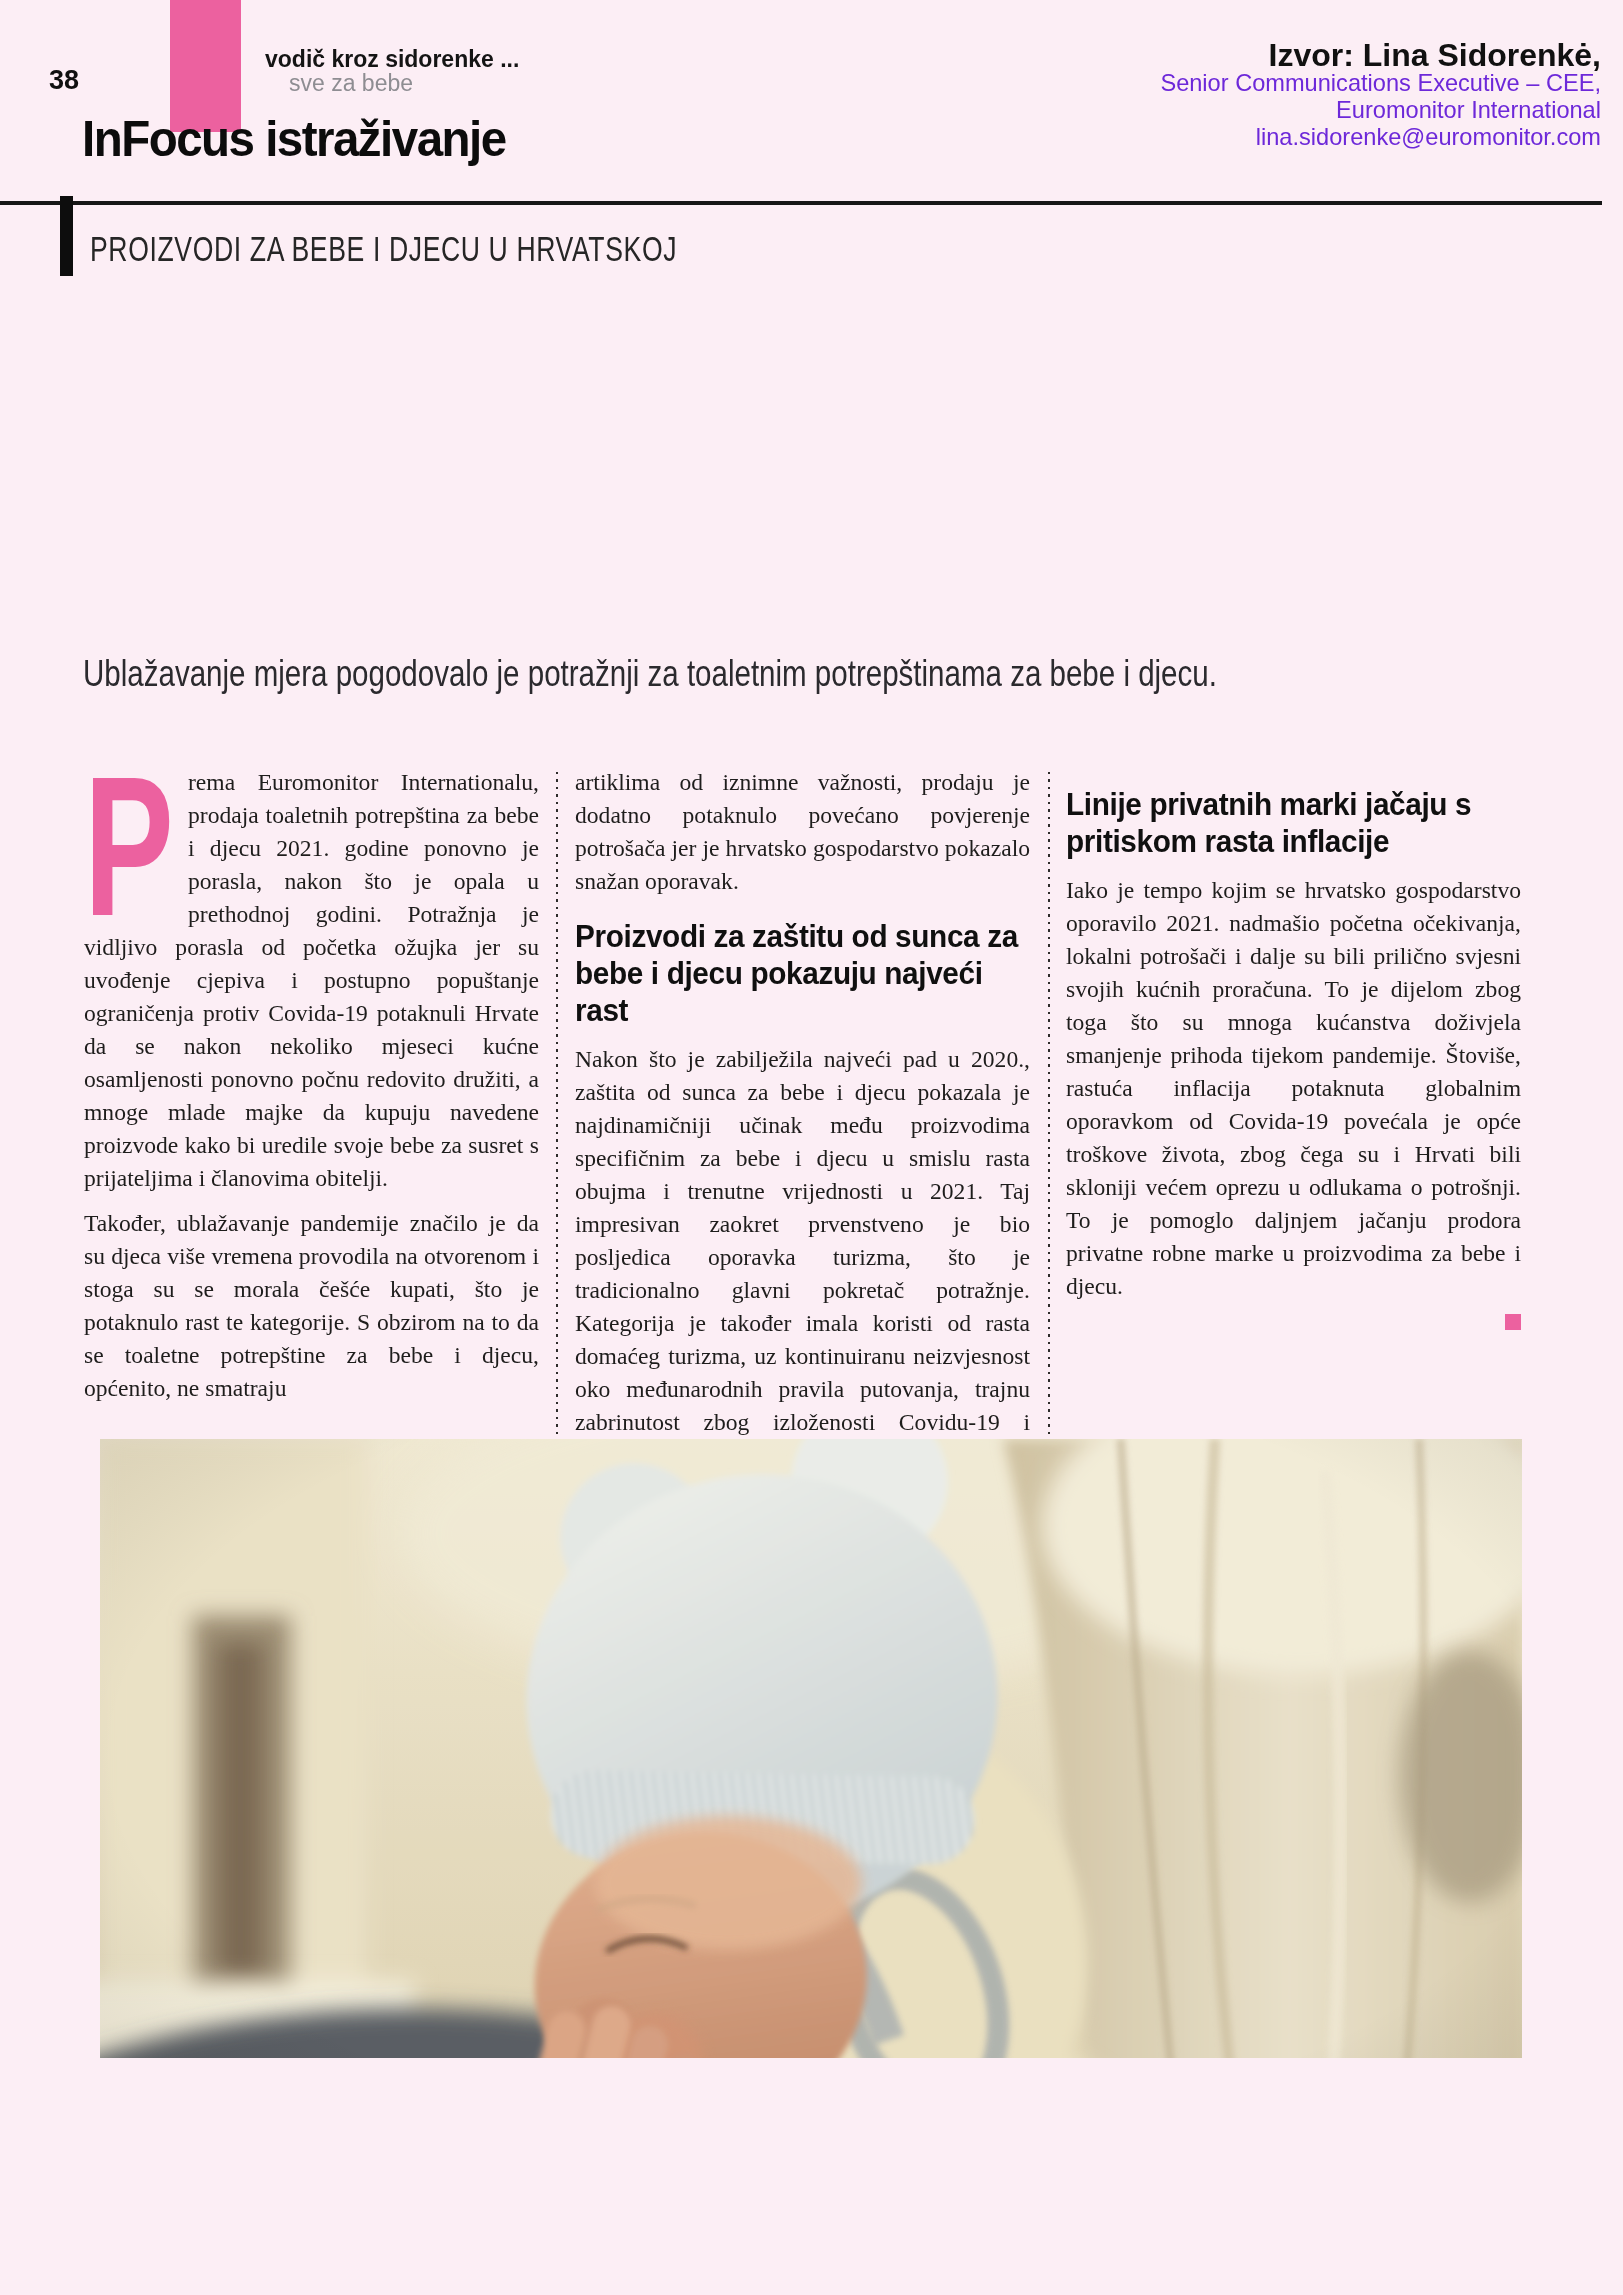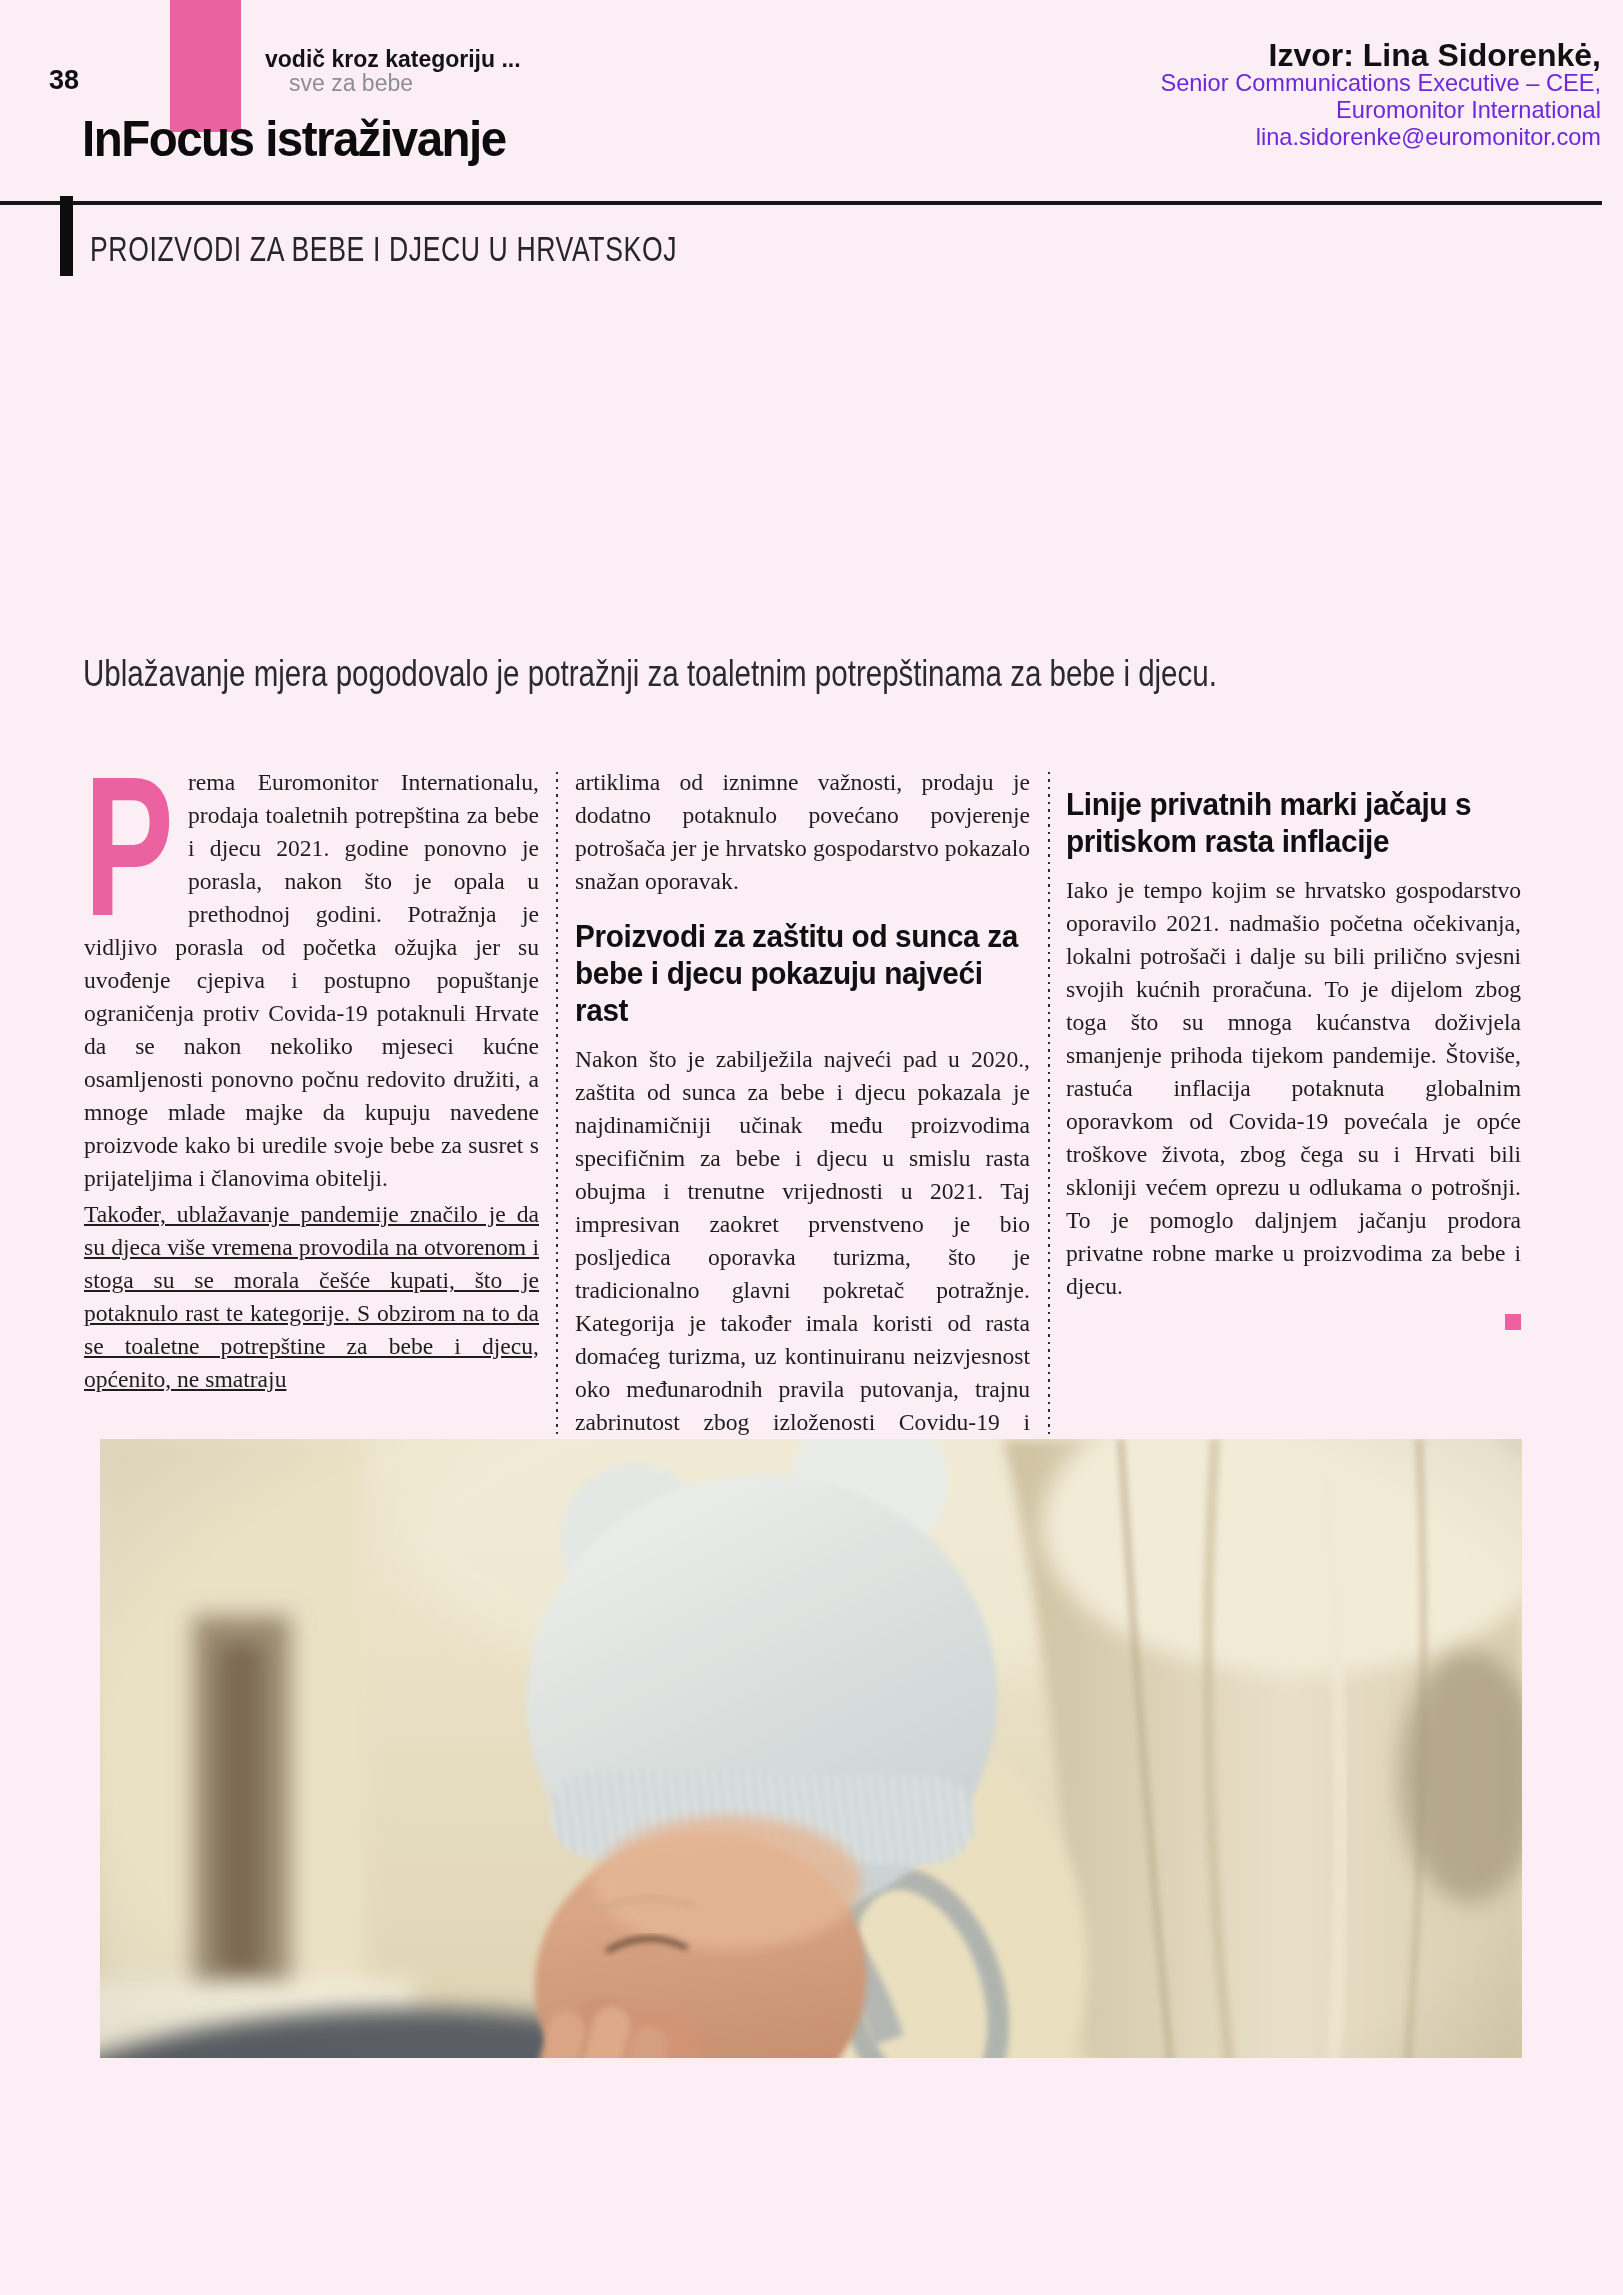--- a/index.html
+++ b/index.html
@@ -35,21 +35,21 @@
   .hl-line{display:block;font-size:140px;line-height:147px;font-weight:700;letter-spacing:-2.4px;
            transform:scaleX(.84);transform-origin:left top;white-space:nowrap;color:#0b0b0b;}
   .standfirst{position:absolute;left:83px;top:653px;font-size:36px;font-weight:400;color:#2b2a2e;
               transform:scaleX(.82);transform-origin:left top;white-space:nowrap;}
 
   
   .columns{position:absolute;left:84px;top:766px;width:1439px;height:683px;display:flex;gap:36px;}
   .col{width:455px;flex:none;font-family:"Liberation Serif",serif;font-size:23.6px;line-height:33px;
        text-align:justify;color:#1e1d1c;}
   .col p{margin:0;}
-  .col p + p{margin-top:3px;text-decoration:underline;}
+  .col p + p{margin-top:12px;}
   .dropcap{float:left;width:93px;height:134px;font-family:"Liberation Sans",sans-serif;font-weight:700;
            font-size:198px;line-height:155px;color:#ec619f;transform:scaleX(.68);transform-origin:left top;
            margin:3.1px 11px 0 0;}
   .subhead{font-family:"Liberation Sans",sans-serif;font-weight:700;font-size:32px;line-height:37px;
            letter-spacing:-0.4px;color:#101010;margin:20.4px 0 14px;text-align:left;
            transform:scaleX(.93);transform-origin:left top;width:107.5%;}
   .divider{position:absolute;top:6.3px;bottom:11px;width:2.4px;
            background:repeating-linear-gradient(180deg,#2e2c2b 0 2.4px,transparent 2.4px 7.5px);}
   .divider.d1{left:472px;}
   .divider.d2{left:964px;}
@@ -60,21 +60,21 @@
   .photo svg{display:block;width:100%;height:100%;}
 </style>
 </head>
 <body>
 
 <div class="page">
 
   <div class="pagenum">38</div>
   <div class="accent-block"></div>
   <div class="kicker">
-    <div class="k1">vodič kroz kategoriju ...</div>
+    <div class="k1">vodič kroz sidorenke ...</div>
     <div class="k2">sve za bebe</div>
   </div>
   <div class="masthead">InFocus istraživanje</div>
 
   <div class="source">
     <div class="s-name">Izvor: Lina Sidorenkė,</div>
     <div class="s-line">Senior Communications Executive – CEE,</div>
     <div class="s-line">Euromonitor International</div>
     <div class="s-line">lina.sidorenke@euromonitor.com</div>
   </div>

